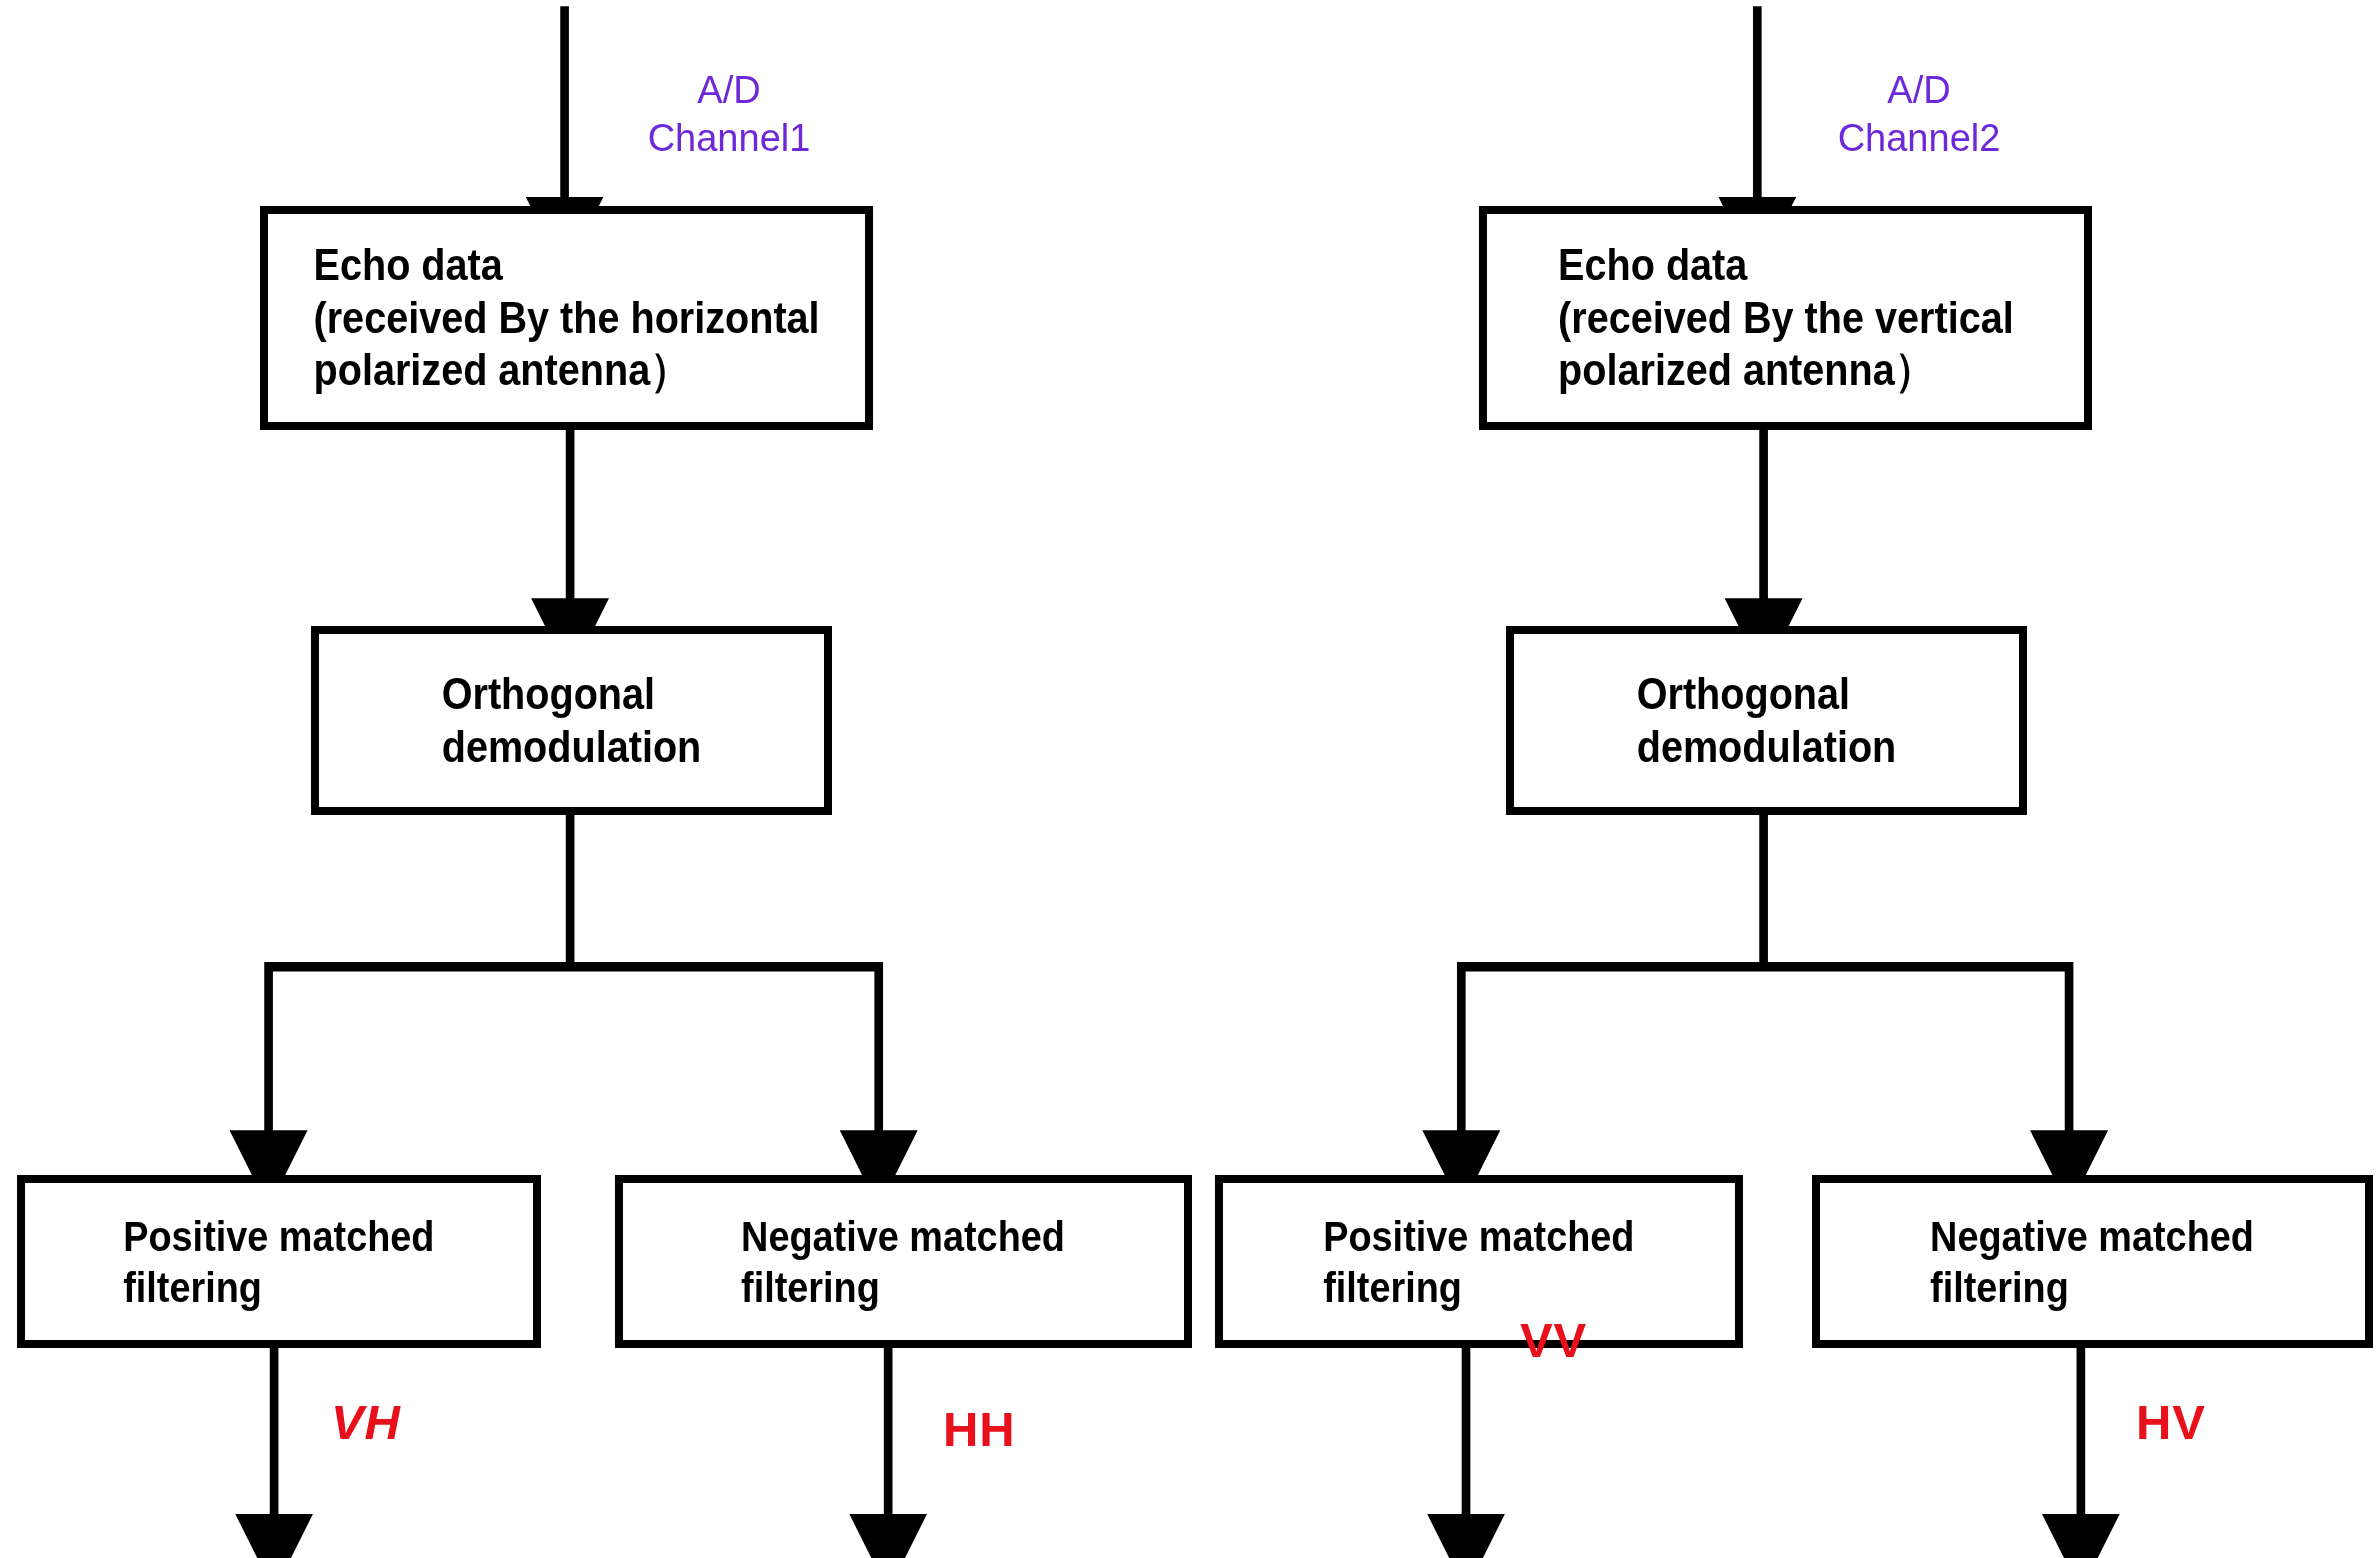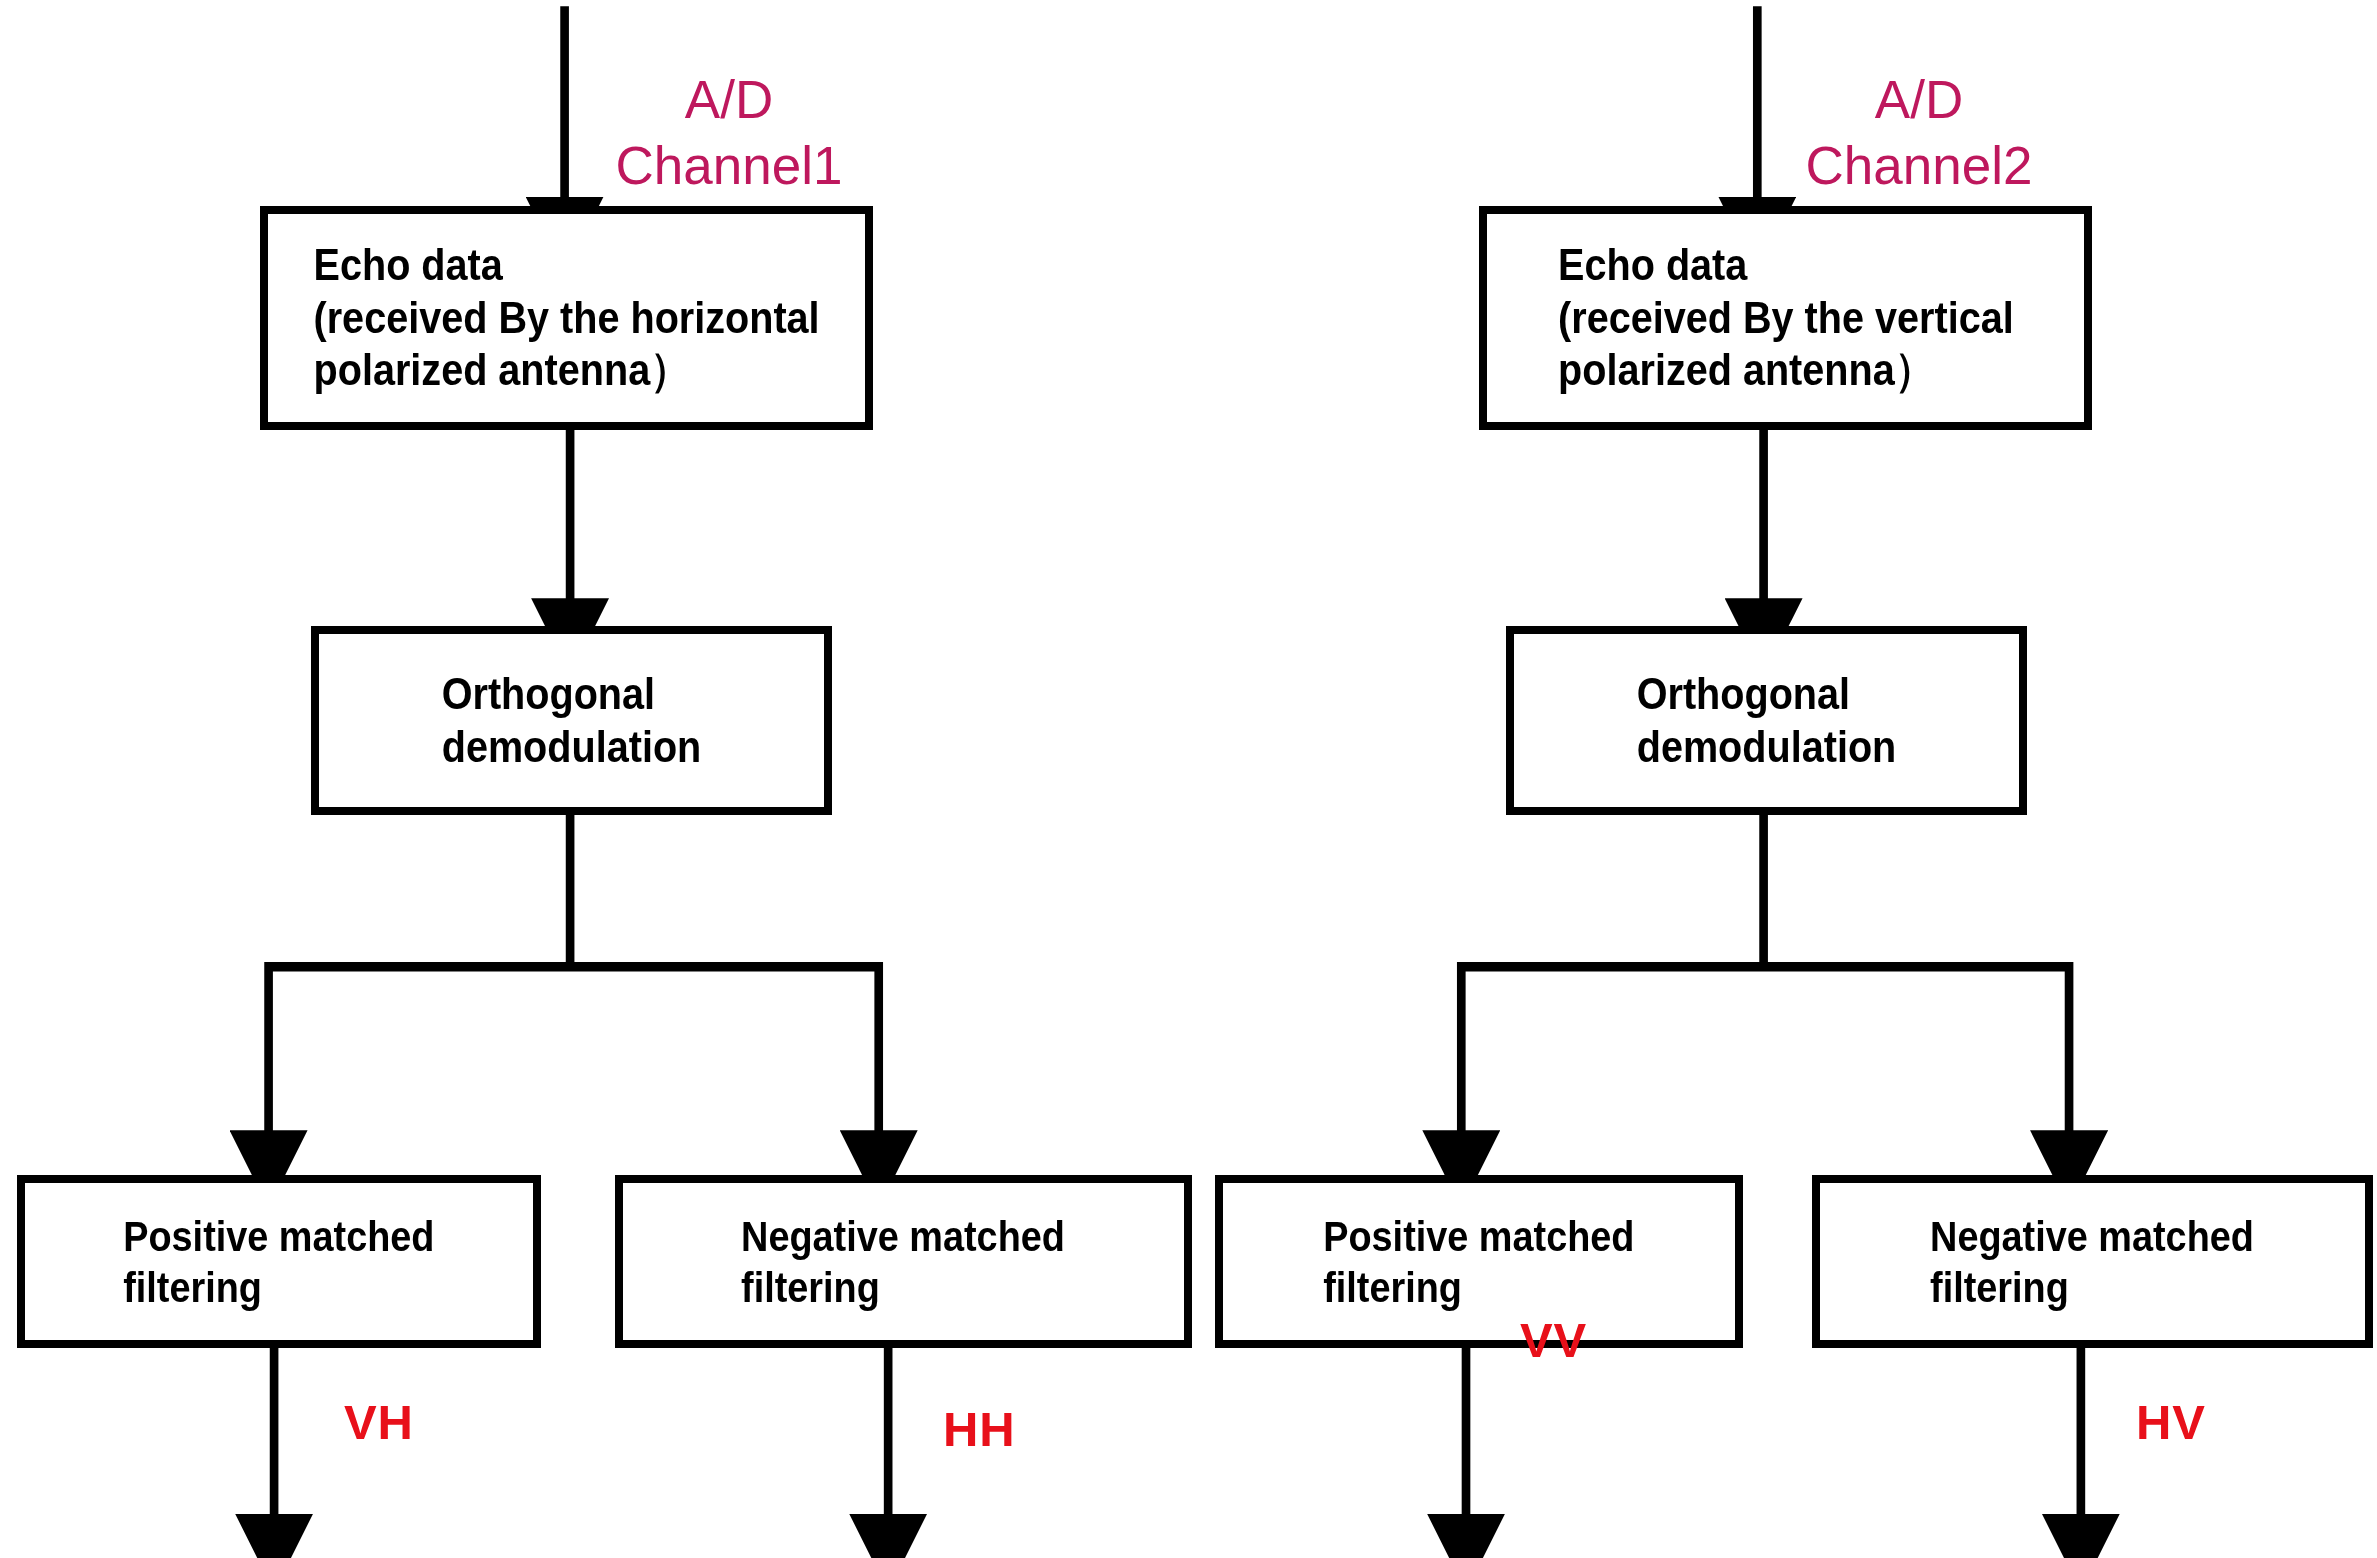--- a/index.html
+++ b/index.html
@@ -42,22 +42,22 @@
     transform: scaleX(0.88);
   }
   .box-echo .box-text { font-size: 45px; }
   .box-demod .box-text { font-size: 45px; }
   .box-filter .box-text { font-size: 43px; }
 
   .side-label {
     position: absolute;
     font-family: "Liberation Sans", sans-serif;
     font-weight: normal;
-    color: #be185d;
-    font-size: 53px;
+    color: #6d28d9;
+    font-size: 38px;
     line-height: 1.25;
     text-align: center;
     white-space: pre-line;
   }
   .pol-label {
     position: absolute;
     font-family: "Liberation Sans Narrow", "Liberation Sans", sans-serif;
     font-weight: bold;
     font-size: 49px;
     color: #e8101a;
@@ -112,21 +112,21 @@
   <div class="box box-filter" style="left:17.3px; top:1175px; width:524px; height:173px;">
     <div class="box-text">Positive matched
 filtering</div>
   </div>
 
   <div class="box box-filter" style="left:615px; top:1175px; width:577px; height:173px;">
     <div class="box-text">Negative matched
 filtering</div>
   </div>
 
-  <div class="pol-label" style="left:344px; top:1394px;">VH</div>
+  <div class="pol-label" style="left:331px; top:1394px;font-style:italic;">VH</div>
   <div class="pol-label" style="left:943px; top:1394px;margin-top:7px;">HH</div>
 
   <div class="side-label" style="left:1789px; top:67px; width:260px;">A/D
 Channel2</div>
 
   <div class="box box-echo" style="left:1479px; top:206px; width:613px; height:224px;">
     <div class="box-text">Echo data
 (received By the vertical
 polarized antenna）</div>
   </div>

